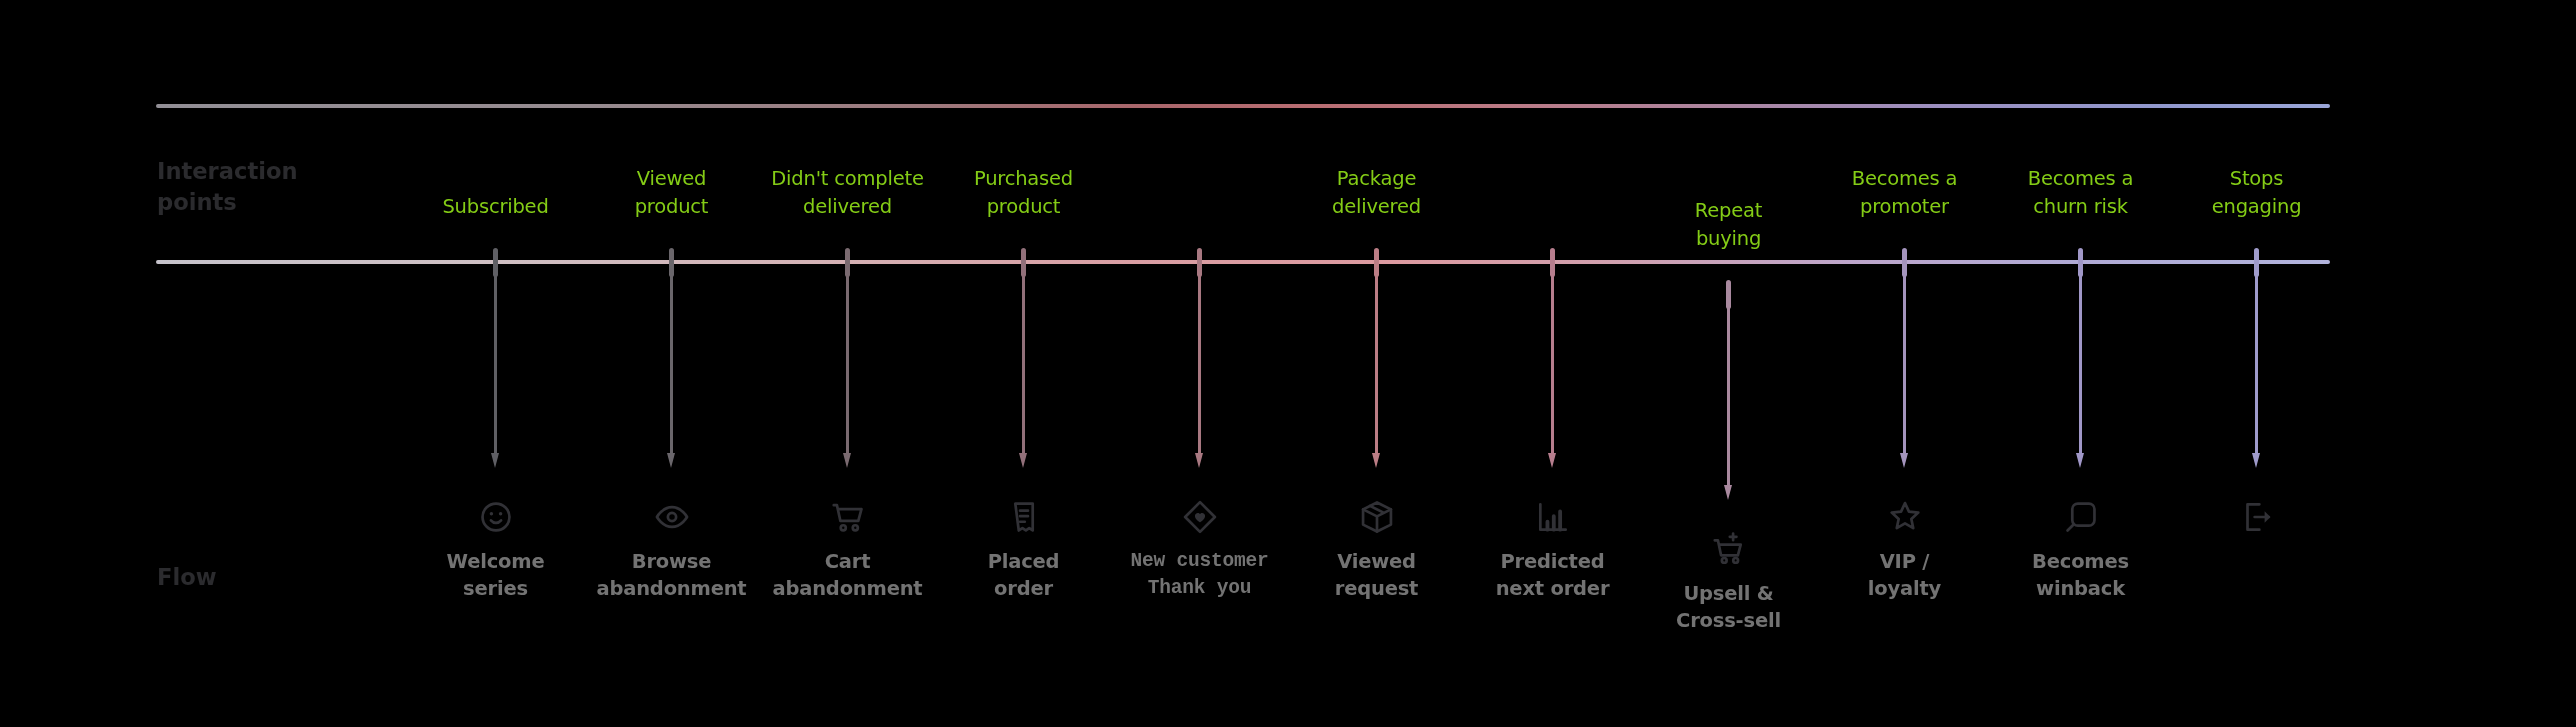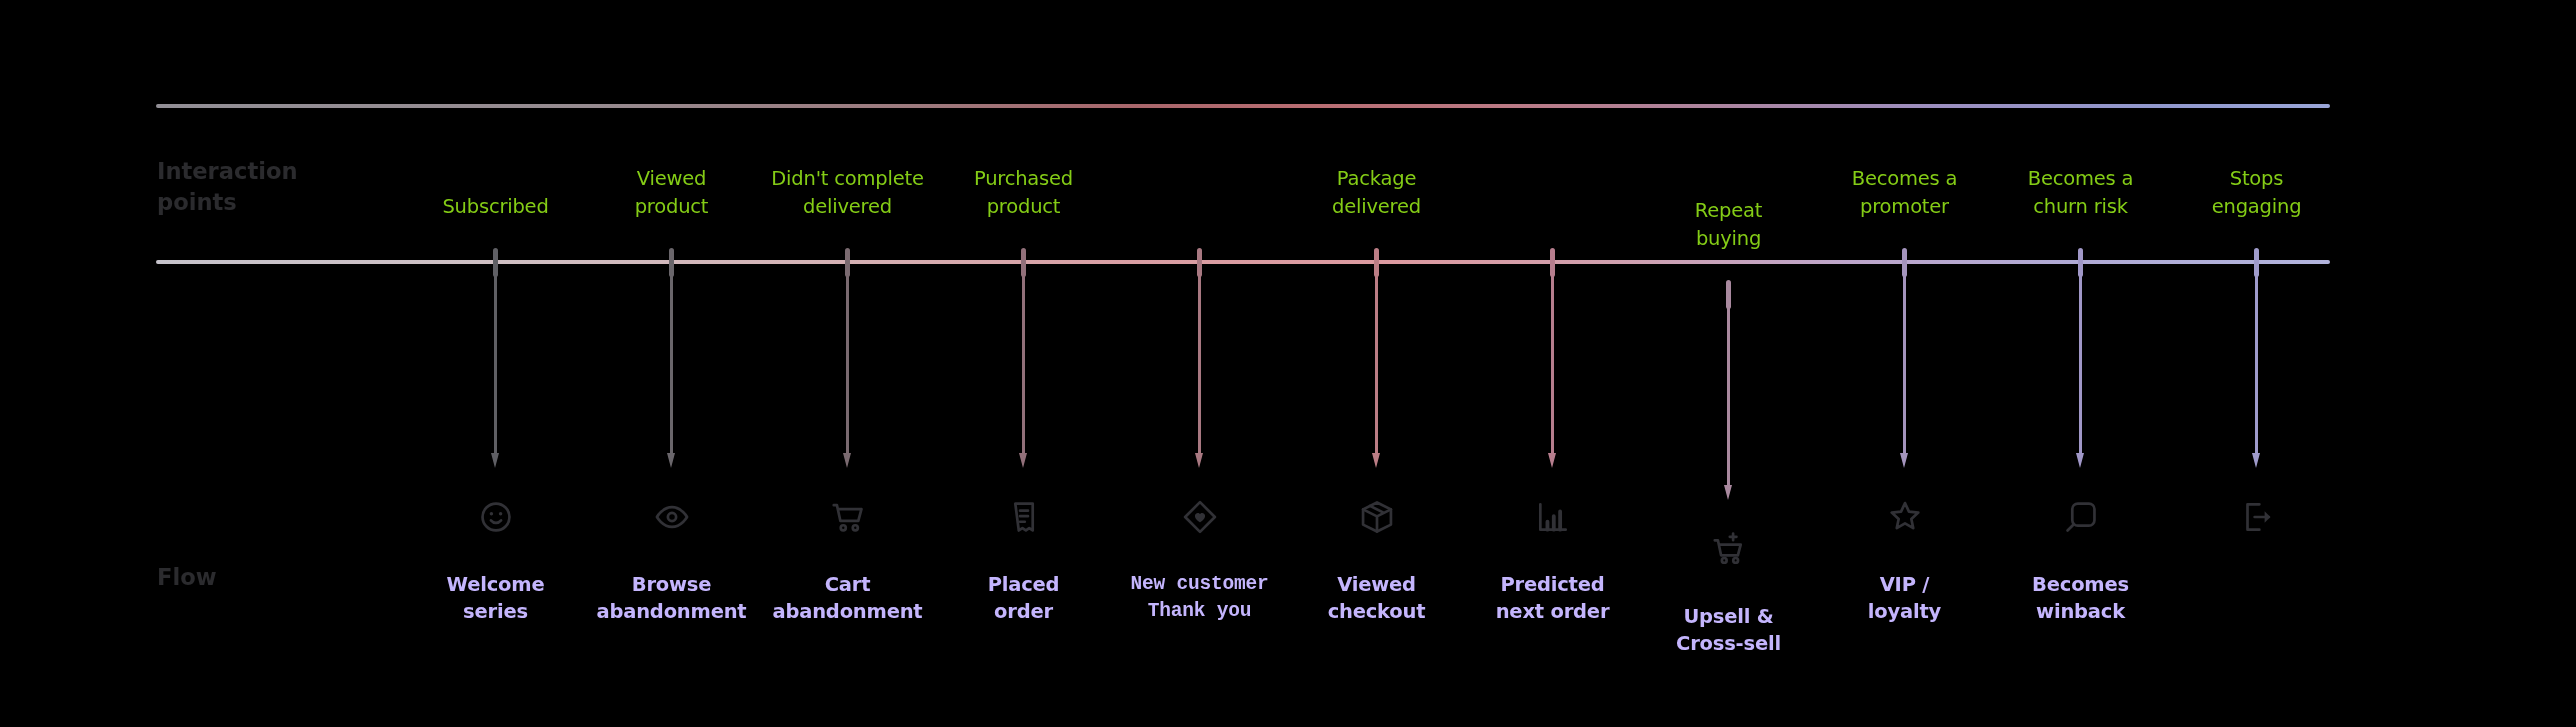--- a/index.html
+++ b/index.html
@@ -14,22 +14,22 @@
   .col{position:absolute;top:0;width:201px;height:728px;margin-left:-101px;}
   .hdr{position:absolute;left:0;bottom:507px;width:201px;text-align:center;
        font-weight:400;font-size:19.5px;line-height:28px;color:#84cc16;letter-spacing:-0.2px;}
   .nub{position:absolute;left:50%;top:248px;width:5.7px;height:29px;margin-left:-2.8px;border-radius:2.5px;}
   .stem{position:absolute;left:50%;top:261px;width:2.1px;height:194px;margin-left:-1.1px;border-radius:1.3px;}
   .head{position:absolute;left:50%;top:453px;margin-left:-4.4px;width:0;height:0;
         border-left:4.4px solid transparent;border-right:4.4px solid transparent;border-top:15.7px solid;}
   .icon{position:absolute;left:50%;top:498px;width:38px;height:38px;margin-left:-19px;}
   .icon svg{width:100%;height:100%;stroke:#313136;fill:none;stroke-width:1.7;
             stroke-linecap:round;stroke-linejoin:round;}
-  .flow{position:absolute;left:0;top:571px;width:201px;text-align:center;
-        font-weight:700;font-size:19.5px;line-height:27px;color:#c4b5fd;letter-spacing:-0.2px;}
+  .flow{position:absolute;left:0;top:548px;width:201px;text-align:center;
+        font-weight:700;font-size:19.5px;line-height:27px;color:#737373;letter-spacing:-0.2px;}
   .line{display:block;}
 </style>
 </head>
 <body>
 
 <div id="canvas">
   <div id="top-line" class="hline" style="background: linear-gradient(90deg, rgb(146, 143, 150) 0%, rgb(150, 139, 144) 20%, rgb(157, 122, 126) 35%, rgb(168, 102, 107) 45%, rgb(184, 109, 114) 53%, rgb(187, 122, 133) 62%, rgb(172, 133, 160) 72%, rgb(156, 143, 192) 82%, rgb(145, 152, 205) 92%, rgb(154, 166, 216) 100%);"></div>
 
   <div id="interaction-label" class="side-label">
     <span class="line">Interaction</span>
@@ -134,21 +134,21 @@
         </div>
     <div class="nub" style="background: rgb(187, 125, 133);"></div>
     <div class="stem" style="background: rgb(187, 125, 133);"></div>
     <div class="head" style="border-top-color: rgb(187, 125, 133);"></div>
     <div class="icon"><svg viewBox="0 0 24 24">
             <path d="M12 2.8 20.8 7.2v9.6L12 21.2 3.2 16.8V7.2Z"></path>
             <path d="M3.2 7.2 12 11.6l8.8-4.4M12 11.6v9.6M7.6 5l8.8 4.4"></path>
           </svg></div>
     <div class="flow">
           <span class="line">Viewed</span>
-          <span class="line">checkout</span>
+          <span class="line">request</span>
         </div>
   </div>
 
   <div class="col" style="left: 1553px;">
 
     <div class="nub" style="background: rgb(183, 126, 142);"></div>
     <div class="stem" style="background: rgb(183, 126, 142);"></div>
     <div class="head" style="border-top-color: rgb(183, 126, 142);"></div>
     <div class="icon"><svg viewBox="0 0 24 24">
             <path d="M4 4v16h16"></path>

